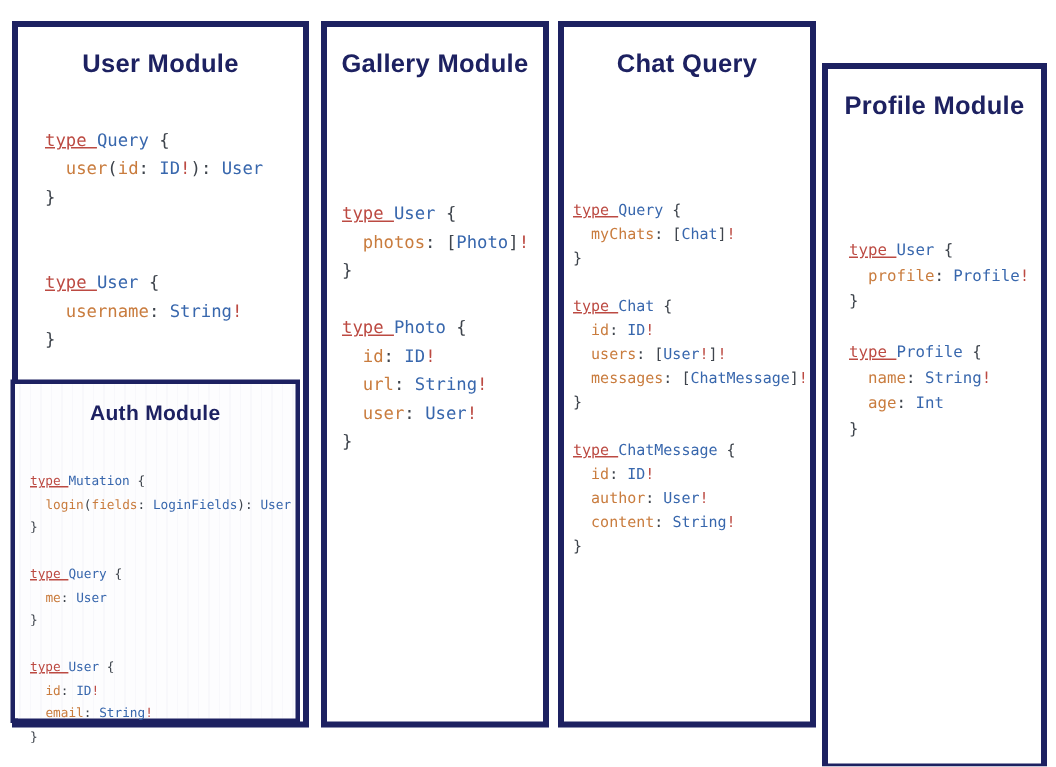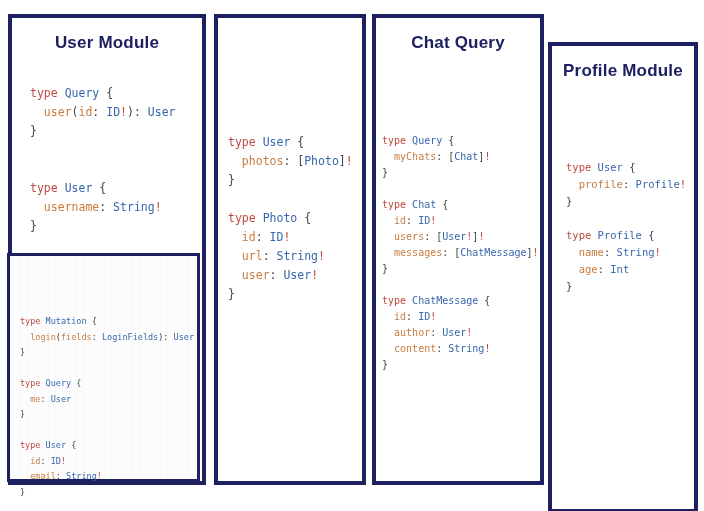--- a/index.html
+++ b/index.html
@@ -27,41 +27,43 @@
   .title-sm{font-size:14px;margin-top:11px;}
   .code{
     position:absolute;font-family:"DejaVu Sans Mono","Liberation Mono",monospace;
     white-space:pre;color:#3e444c;
   }
   #code-user   {left:18px;top:66px; font-size:11.5px;line-height:19px;}
   #code-gallery{left:10px;top:115px;font-size:11.5px;line-height:19px;}
   #code-chat   {left:6px; top:115px;font-size:10px;  line-height:16px;}
   #code-profile{left:14px;top:113px;font-size:10.5px;line-height:17px;}
   #code-auth   {left:10px;top:58px; font-size:8.5px; line-height:15.5px;}
-  .tok-k{color:#bc4a42;}  
+  .tok-k{color:#bc4a42;text-decoration:underline;}  
   .tok-t{color:#3867ad;}  
   .tok-f{color:#c97c3e;}  
   .tok-p{color:#3e444c;}  
   .tok-r{color:#bc4a42;}  
 </style>
 </head>
 <body>
 
 <div id="canvas">
 
   <div class="panel" id="panel-user">
     <div class="panel-title title-lg">User Module</div>
     <div class="code" id="code-user"><div class="line"><span class="tok-k">type </span><span class="tok-t">Query </span><span class="tok-p">{</span></div><div class="line"><span class="tok-p">  </span><span class="tok-f">user</span><span class="tok-p">(</span><span class="tok-f">id</span><span class="tok-p">: </span><span class="tok-t">ID</span><span class="tok-r">!</span><span class="tok-p">): </span><span class="tok-t">User</span></div><div class="line"><span class="tok-p">}</span></div><div class="line">&nbsp;</div><div class="line">&nbsp;</div><div class="line"><span class="tok-k">type </span><span class="tok-t">User </span><span class="tok-p">{</span></div><div class="line"><span class="tok-p">  </span><span class="tok-f">username</span><span class="tok-p">: </span><span class="tok-t">String</span><span class="tok-r">!</span></div><div class="line"><span class="tok-p">}</span></div></div>
   </div>
 
   <div class="panel" id="panel-auth">
+    <div class="panel-title title-sm">Auth Module</div>
     <div class="code" id="code-auth"><div class="line"><span class="tok-k">type </span><span class="tok-t">Mutation </span><span class="tok-p">{</span></div><div class="line"><span class="tok-p">  </span><span class="tok-f">login</span><span class="tok-p">(</span><span class="tok-f">fields</span><span class="tok-p">: </span><span class="tok-t">LoginFields</span><span class="tok-p">): </span><span class="tok-t">User</span></div><div class="line"><span class="tok-p">}</span></div><div class="line">&nbsp;</div><div class="line"><span class="tok-k">type </span><span class="tok-t">Query </span><span class="tok-p">{</span></div><div class="line"><span class="tok-p">  </span><span class="tok-f">me</span><span class="tok-p">: </span><span class="tok-t">User</span></div><div class="line"><span class="tok-p">}</span></div><div class="line">&nbsp;</div><div class="line"><span class="tok-k">type </span><span class="tok-t">User </span><span class="tok-p">{</span></div><div class="line"><span class="tok-p">  </span><span class="tok-f">id</span><span class="tok-p">: </span><span class="tok-t">ID</span><span class="tok-r">!</span></div><div class="line"><span class="tok-p">  </span><span class="tok-f">email</span><span class="tok-p">: </span><span class="tok-t">String</span><span class="tok-r">!</span></div><div class="line"><span class="tok-p">}</span></div></div>
   </div>
 
   <div class="panel" id="panel-gallery">
+    <div class="panel-title title-lg">Gallery Module</div>
     <div class="code" id="code-gallery"><div class="line"><span class="tok-k">type </span><span class="tok-t">User </span><span class="tok-p">{</span></div><div class="line"><span class="tok-p">  </span><span class="tok-f">photos</span><span class="tok-p">: [</span><span class="tok-t">Photo</span><span class="tok-p">]</span><span class="tok-r">!</span></div><div class="line"><span class="tok-p">}</span></div><div class="line">&nbsp;</div><div class="line"><span class="tok-k">type </span><span class="tok-t">Photo </span><span class="tok-p">{</span></div><div class="line"><span class="tok-p">  </span><span class="tok-f">id</span><span class="tok-p">: </span><span class="tok-t">ID</span><span class="tok-r">!</span></div><div class="line"><span class="tok-p">  </span><span class="tok-f">url</span><span class="tok-p">: </span><span class="tok-t">String</span><span class="tok-r">!</span></div><div class="line"><span class="tok-p">  </span><span class="tok-f">user</span><span class="tok-p">: </span><span class="tok-t">User</span><span class="tok-r">!</span></div><div class="line"><span class="tok-p">}</span></div></div>
   </div>
 
   <div class="panel" id="panel-chat">
     <div class="panel-title title-lg">Chat Query</div>
     <div class="code" id="code-chat"><div class="line"><span class="tok-k">type </span><span class="tok-t">Query </span><span class="tok-p">{</span></div><div class="line"><span class="tok-p">  </span><span class="tok-f">myChats</span><span class="tok-p">: [</span><span class="tok-t">Chat</span><span class="tok-p">]</span><span class="tok-r">!</span></div><div class="line"><span class="tok-p">}</span></div><div class="line">&nbsp;</div><div class="line"><span class="tok-k">type </span><span class="tok-t">Chat </span><span class="tok-p">{</span></div><div class="line"><span class="tok-p">  </span><span class="tok-f">id</span><span class="tok-p">: </span><span class="tok-t">ID</span><span class="tok-r">!</span></div><div class="line"><span class="tok-p">  </span><span class="tok-f">users</span><span class="tok-p">: [</span><span class="tok-t">User</span><span class="tok-r">!</span><span class="tok-p">]</span><span class="tok-r">!</span></div><div class="line"><span class="tok-p">  </span><span class="tok-f">messages</span><span class="tok-p">: [</span><span class="tok-t">ChatMessage</span><span class="tok-p">]</span><span class="tok-r">!</span></div><div class="line"><span class="tok-p">}</span></div><div class="line">&nbsp;</div><div class="line"><span class="tok-k">type </span><span class="tok-t">ChatMessage </span><span class="tok-p">{</span></div><div class="line"><span class="tok-p">  </span><span class="tok-f">id</span><span class="tok-p">: </span><span class="tok-t">ID</span><span class="tok-r">!</span></div><div class="line"><span class="tok-p">  </span><span class="tok-f">author</span><span class="tok-p">: </span><span class="tok-t">User</span><span class="tok-r">!</span></div><div class="line"><span class="tok-p">  </span><span class="tok-f">content</span><span class="tok-p">: </span><span class="tok-t">String</span><span class="tok-r">!</span></div><div class="line"><span class="tok-p">}</span></div></div>
   </div>
 
   <div class="panel" id="panel-profile">
     <div class="panel-title title-lg">Profile Module</div>

